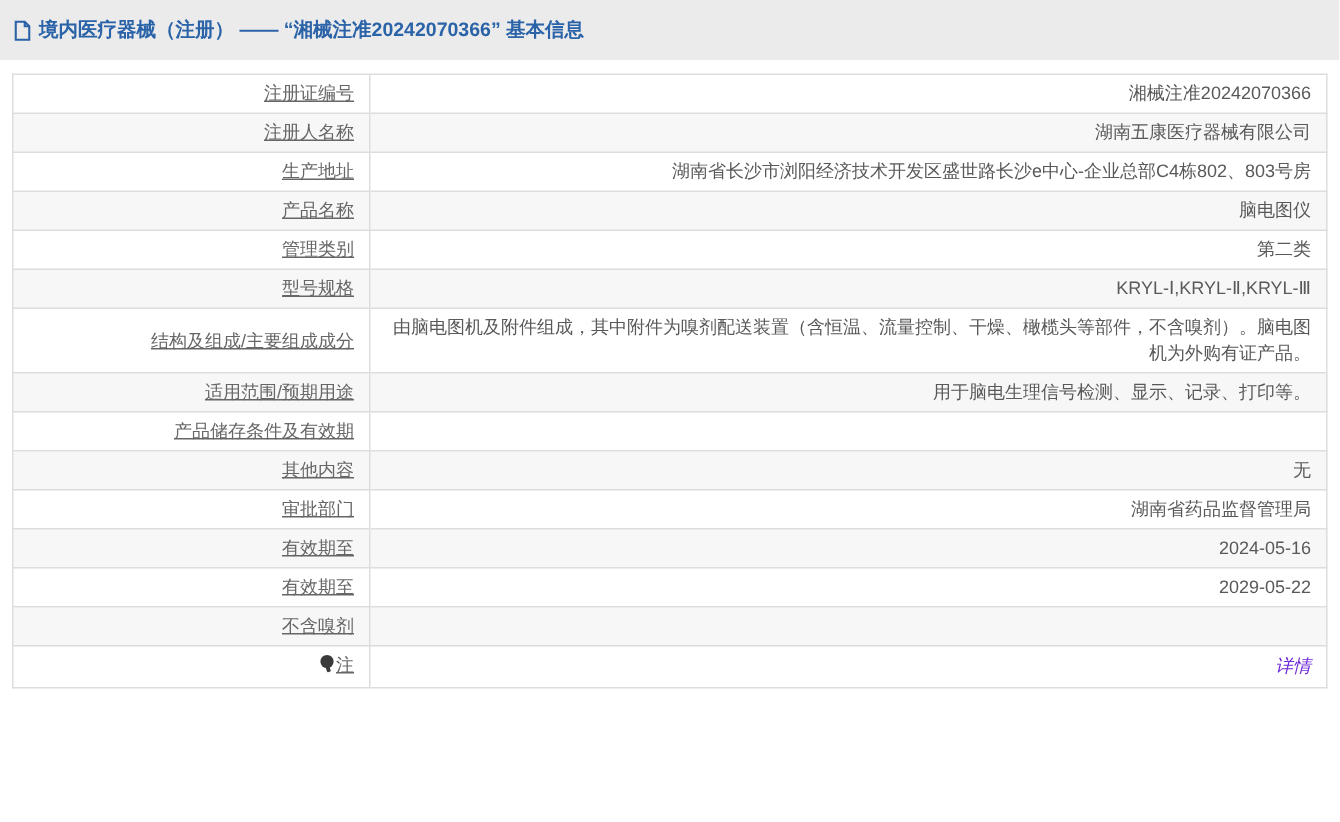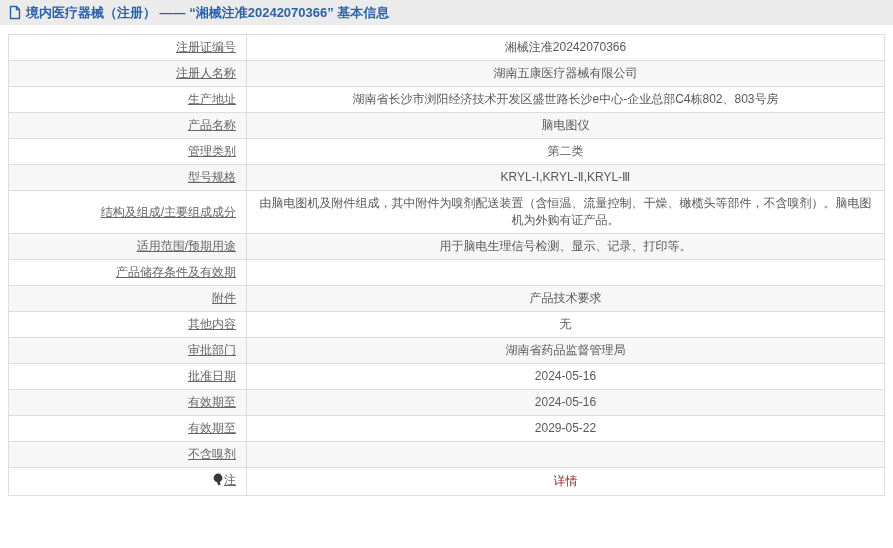--- a/index.html
+++ b/index.html
@@ -4,21 +4,21 @@
 <style>
   * { margin: 0; padding: 0; box-sizing: border-box; }
   html, body {
     width: 893px; height: 548px;
     background: #ffffff;
     font-family: "Liberation Sans", "DejaVu Sans", sans-serif;
     overflow: hidden;
   }
   .header-bar {
     width: 100%;
-    height: 25px;
+    height: 40px;
     background: #ebebeb;
     display: flex;
     align-items: center;
     padding-left: 8px;
   }
   .header-bar .doc-icon {
     display: inline-flex;
     margin-right: 5px;
     flex: 0 0 auto;
   }
@@ -47,33 +47,34 @@
   table.info-table tr:nth-child(even) td {
     background: #f7f7f7;
   }
   td.cell-label {
     width: 238px;
     text-align: right;
     color: #666666;
     text-decoration: underline;
   }
   td.cell-value {
-    text-align: center;
+    text-align: right;
     color: #595959;
     padding-left: 12px;
   }
   td.cell-label .label-icon {
     display: inline-block;
     vertical-align: -2px;
     margin-right: 1px;
   }
   a.detail-link {
-    color: #7f1d1d;
+    color: #6d28d9;
     text-decoration: none;
     cursor: pointer;
+    font-style: italic;
   }
 </style>
 </head>
 <body>
 
 <div class="header-bar">
   <span class="doc-icon">
     <svg width="13" height="15" viewBox="0 0 13 15">
       <path d="M2.5 1.5 h6 l3 3 v9 h-9 z" fill="none" stroke="#2b63a8" stroke-width="1.4"></path>
       <path d="M8.5 1.5 v3 h3" fill="none" stroke="#2b63a8" stroke-width="1.4"></path>
@@ -115,34 +116,26 @@
         </tr>
         <tr>
           <td class="cell-label"><span>适用范围/预期用途</span></td>
           <td class="cell-value"><span>用于脑电生理信号检测、显示、记录、打印等。</span></td>
         </tr>
         <tr>
           <td class="cell-label"><span>产品储存条件及有效期</span></td>
           <td class="cell-value"><span></span></td>
         </tr>
         <tr>
-          <td class="cell-label"><span>附件</span></td>
-          <td class="cell-value"><span>产品技术要求</span></td>
-        </tr>
-        <tr>
           <td class="cell-label"><span>其他内容</span></td>
           <td class="cell-value"><span>无</span></td>
         </tr>
         <tr>
           <td class="cell-label"><span>审批部门</span></td>
           <td class="cell-value"><span>湖南省药品监督管理局</span></td>
-        </tr>
-        <tr>
-          <td class="cell-label"><span>批准日期</span></td>
-          <td class="cell-value"><span>2024-05-16</span></td>
         </tr>
         <tr>
           <td class="cell-label"><span>有效期至</span></td>
           <td class="cell-value"><span>2024-05-16</span></td>
         </tr>
         <tr>
           <td class="cell-label"><span>有效期至</span></td>
           <td class="cell-value"><span>2029-05-22</span></td>
         </tr>
         <tr>

